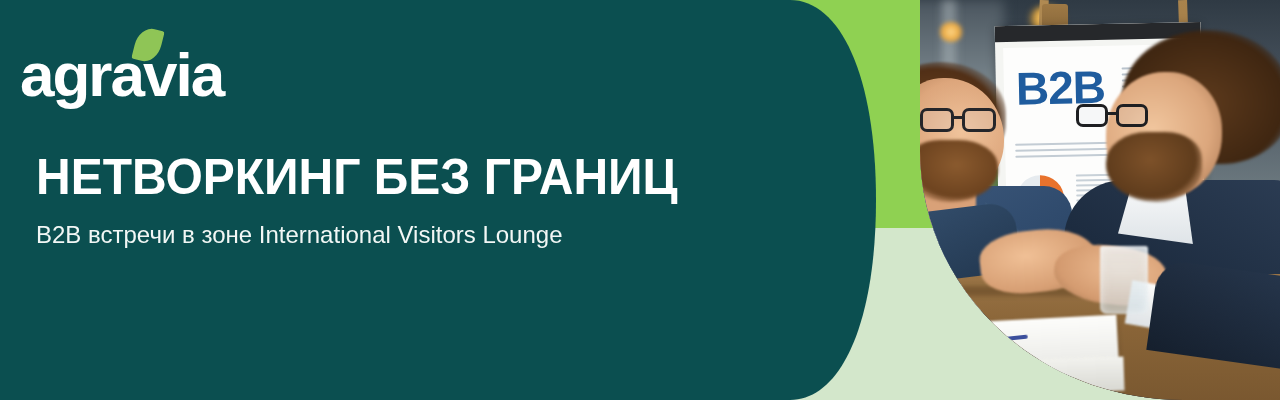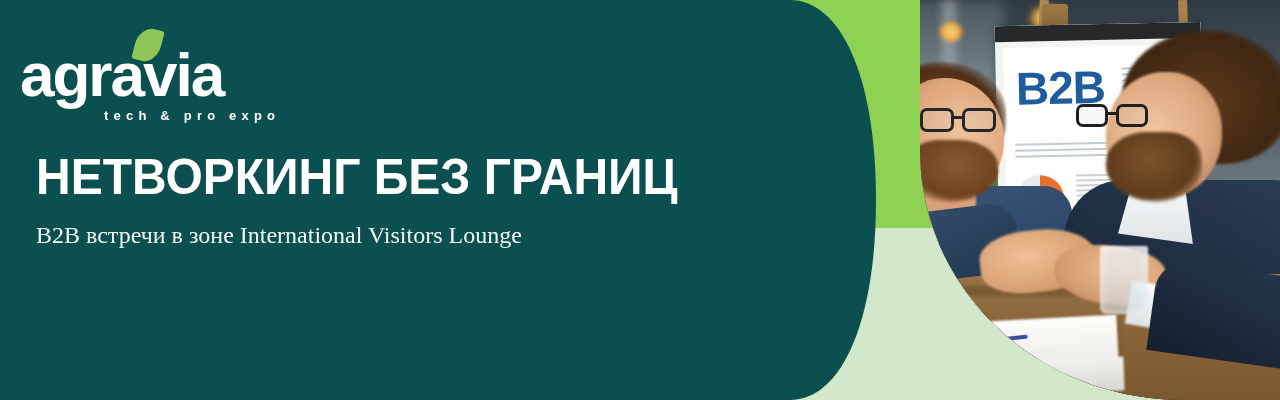--- a/index.html
+++ b/index.html
@@ -353,21 +353,21 @@
     color:#ffffff; line-height:1;
     white-space:nowrap;
     transform:scaleX(.96); transform-origin:left center;
     font-family:"Liberation Sans", sans-serif;
   }
   .subhead {
     position:absolute; left:36px; top:221px;
     font-size:24px; font-weight:normal;
     color:#f2f7f5; line-height:1.2;
     white-space:nowrap;
-    font-family:Liberation Serif, serif;
+    font-family:Liberation Sans, sans-serif;
   }
 </style>
 </head>
 <body>
 
 <div class="banner">
 
   <div class="bg-light-green"></div>
   <div class="bg-bright-green"></div>
 
@@ -492,19 +492,18 @@
       <div class="cuff-r"></div>
       <div class="sleeve-r"></div>
       <div class="glass-b"></div>
       <div class="glass-a"></div>
     </div>
   </div>
 
   <div class="logo">
     <div class="logo-word">agravia</div>
     <div class="leaf"></div>
-    <div class="logo-tag">tech &amp; pro expo</div>
   </div>
 
   <div class="headline">НЕТВОРКИНГ БЕЗ ГРАНИЦ</div>
   <div class="subhead">B2B встречи в зоне International Visitors Lounge</div>
 
 </div>
 
 </body></html>

